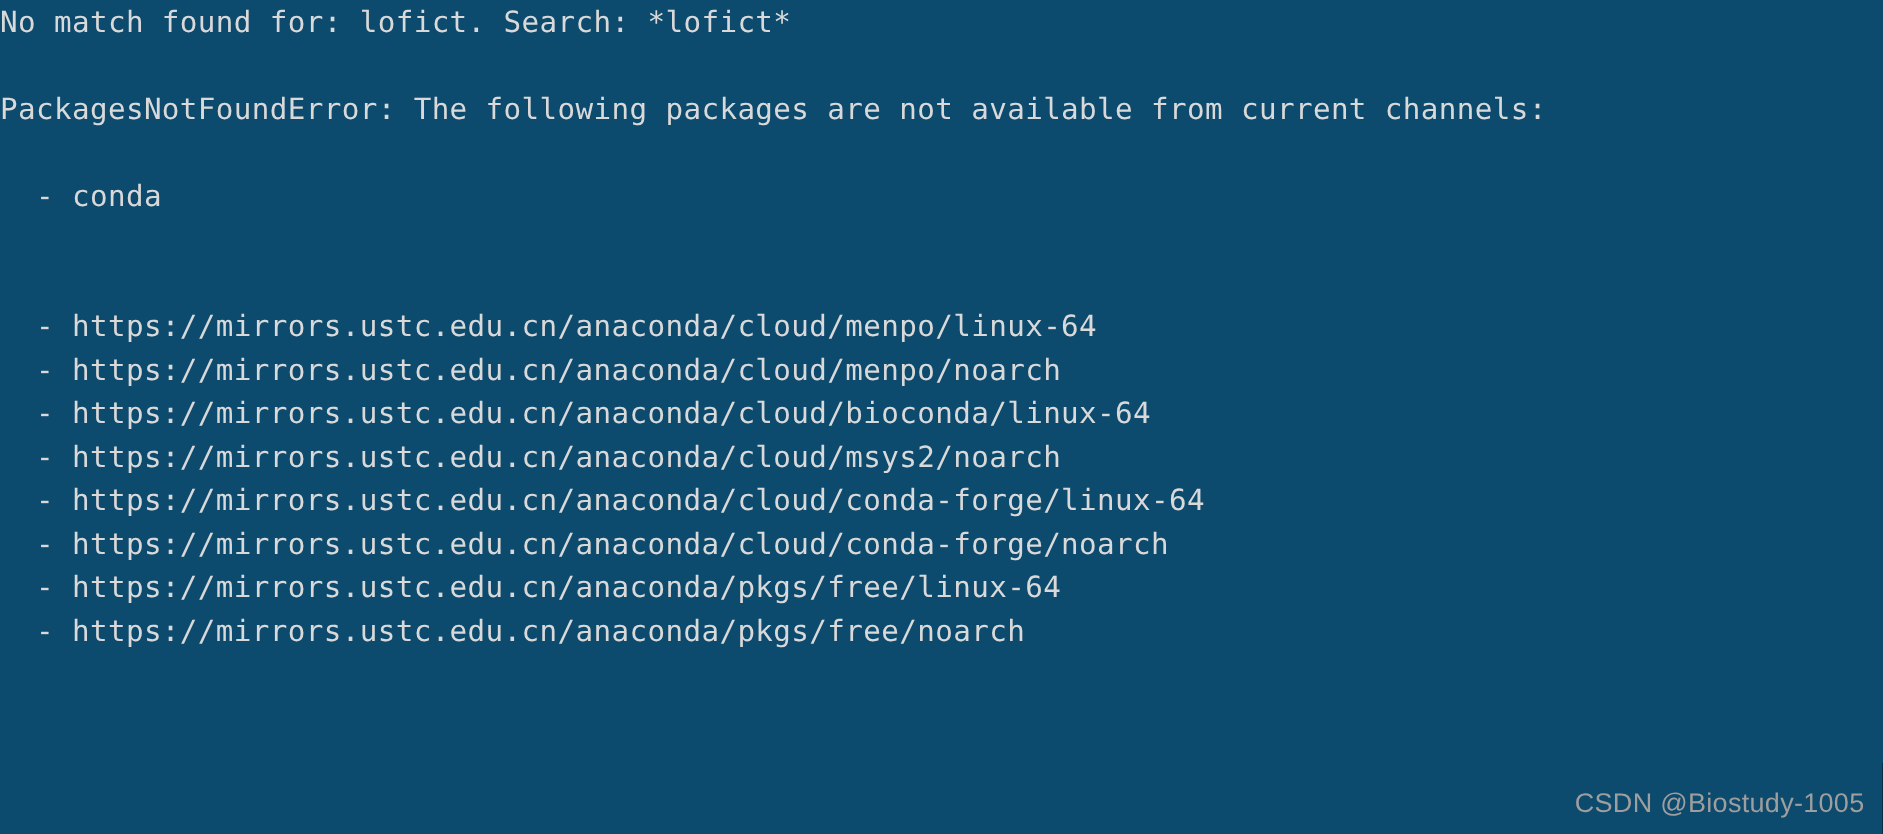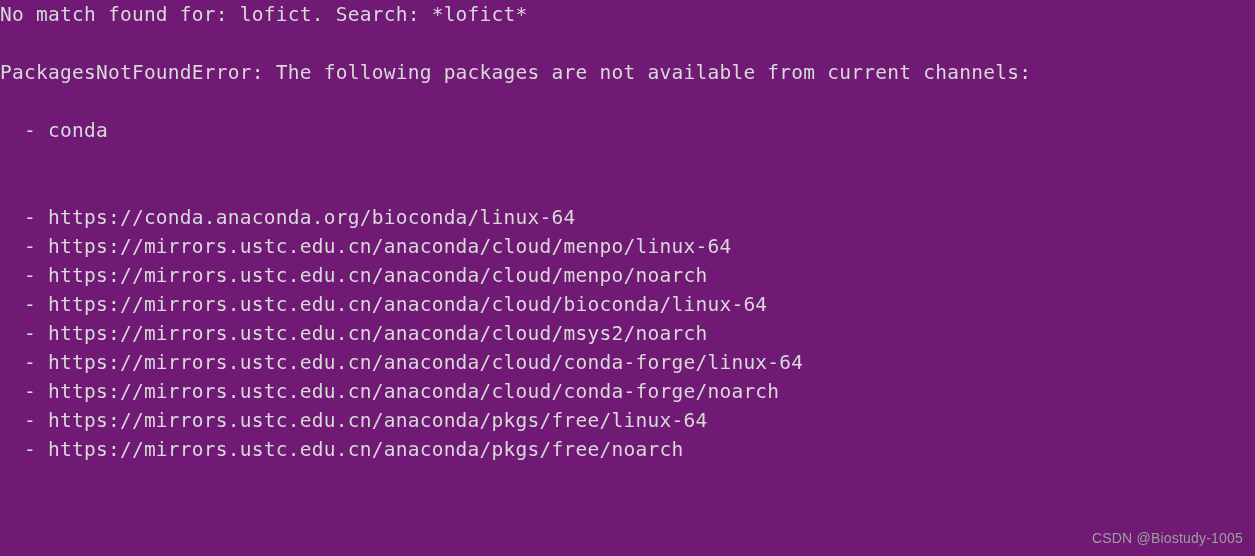--- a/index.html
+++ b/index.html
@@ -14,21 +14,21 @@
     overflow: hidden;
     position: relative;
     font-family: "DejaVu Sans Mono", "Liberation Mono", monospace;
   }
   #terminal {
     position: absolute;
     top: 0;
     left: 0;
     width: 1255px;
     height: 556px;
-    background: #701a75;
+    background: #0c4a6e;
     overflow: hidden;
   }
   .term-lines {
     position: absolute;
     top: 0px;
     left: 0px;
     width: 1255px;
   }
   .line {
     display: block;
@@ -41,39 +41,38 @@
     font-family: "DejaVu Sans Mono", "Liberation Mono", monospace;
   }
   .line.blank {
     color: transparent;
   }
   #watermark {
     position: absolute;
     right: 12px;
     bottom: 10px;
     font-family: "Liberation Sans", sans-serif;
-    font-size: 14px;
+    font-size: 18px;
     color: #9e9e9e;
     white-space: pre;
     letter-spacing: 0.2px;
   }
 </style>
 </head>
 <body>
 
 <div id="terminal">
   <div class="term-lines" style="color: rgb(217, 217, 217);">
       <span class="line">No match found for: lofict. Search: *lofict*</span>
       <span class="line blank"></span>
       <span class="line">PackagesNotFoundError: The following packages are not available from current channels:</span>
       <span class="line blank"></span>
       <span class="line">  - conda</span>
       <span class="line blank"></span>
       <span class="line blank"></span>
-      <span class="line">  - https://conda.anaconda.org/bioconda/linux-64</span>
       <span class="line">  - https://mirrors.ustc.edu.cn/anaconda/cloud/menpo/linux-64</span>
       <span class="line">  - https://mirrors.ustc.edu.cn/anaconda/cloud/menpo/noarch</span>
       <span class="line">  - https://mirrors.ustc.edu.cn/anaconda/cloud/bioconda/linux-64</span>
       <span class="line">  - https://mirrors.ustc.edu.cn/anaconda/cloud/msys2/noarch</span>
       <span class="line">  - https://mirrors.ustc.edu.cn/anaconda/cloud/conda-forge/linux-64</span>
       <span class="line">  - https://mirrors.ustc.edu.cn/anaconda/cloud/conda-forge/noarch</span>
       <span class="line">  - https://mirrors.ustc.edu.cn/anaconda/pkgs/free/linux-64</span>
       <span class="line">  - https://mirrors.ustc.edu.cn/anaconda/pkgs/free/noarch</span>
     </div>
   <div id="watermark">CSDN @Biostudy-1005</div>

